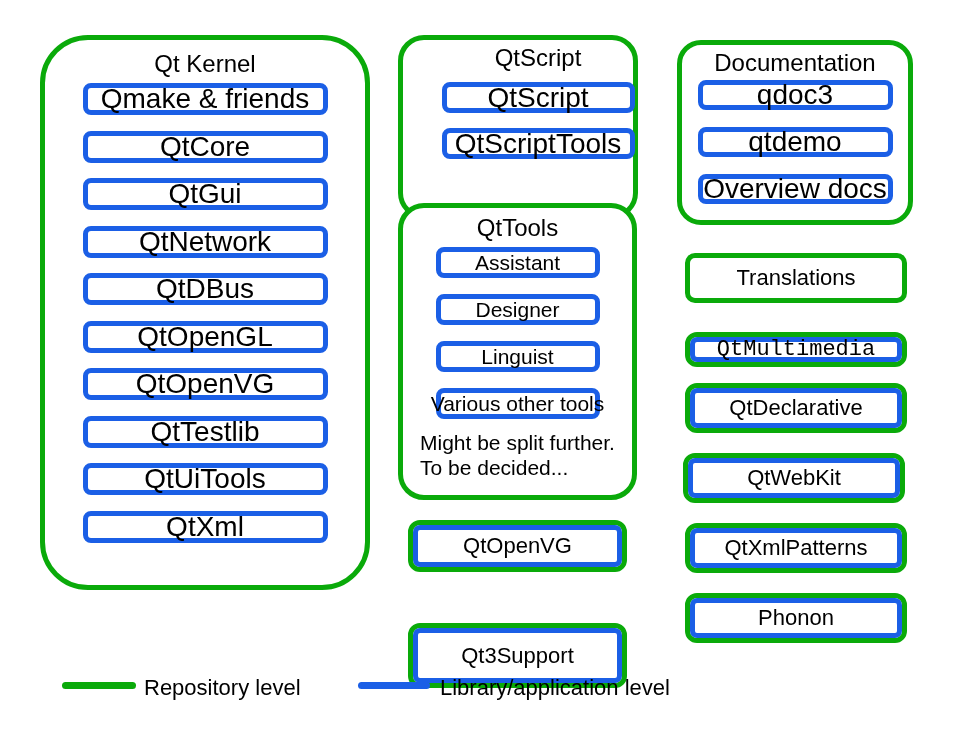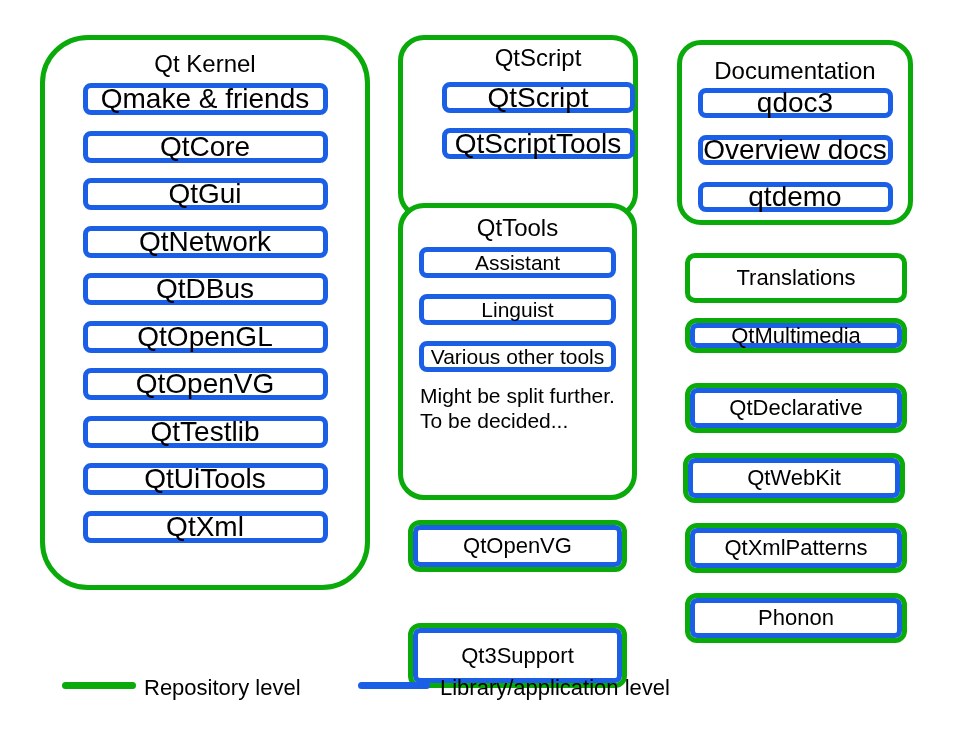--- a/index.html
+++ b/index.html
@@ -13,49 +13,49 @@
     border:5px solid var(--green); background:var(--bg);
   }
   #group-kernel   { left:40px;  top:35px;  width:330px; height:555px; border-radius:48px; }
   #group-qtscript { left:398px; top:35px;  width:240px; height:184px; border-radius:26px;padding-left:40px; }
   #group-qttools  { left:398px; top:203px; width:239px; height:297px; border-radius:26px; }
   #group-docs     { left:677px; top:40px;  width:236px; height:185px; border-radius:24px; }
   .group-title { text-align:center; font-size:24px; line-height:28px; }
   #group-kernel .group-title   { margin-top:10px; }
   #group-qtscript .group-title { margin-top:4px; }
   #group-qttools .group-title  { margin-top:6px; }
-  #group-docs .group-title     { margin-top:12px; }
+  #group-docs .group-title     { margin-top:4px; }
   .boxes { display:flex; flex-direction:column; align-items:center; }
   #group-kernel .boxes   { margin-top:5px;  gap:15.5px; }
   #group-qtscript .boxes { margin-top:10px; gap:15px; }
   #group-qttools .boxes  { margin-top:5px;  gap:16px; }
   #group-docs .boxes     { margin-top:3px;  gap:17px; }
   .box {
     box-sizing:border-box; border:5px solid var(--blue); border-radius:8px;
     background:var(--bg); display:flex; align-items:center; justify-content:center;
     font-size:28px; white-space:nowrap;
   }
   #group-kernel .box   { width:245px; height:32px; }
   #group-qtscript .box { width:193px; height:31px; }
-  #group-qttools .box  { width:197px; height:31px; font-size:21px; }
+  #group-qttools .box  { width:164px; height:31px; font-size:21px; }
   #group-docs .box     { width:195px; height:30px; }
   .note { margin:11px 0 0 17px; font-size:21px; line-height:25px; }
   .dbox {
     position:absolute; box-sizing:border-box;
     border:5px solid var(--green); border-radius:12px; background:var(--bg);
   }
   .dbox-inner {
     box-sizing:border-box; width:100%; height:100%;
     border:5px solid var(--blue); border-radius:7px; background:var(--bg);
     display:flex; align-items:center; justify-content:center; font-size:22px; white-space:nowrap;
   }
   #qtsvg        { left:107px; top:606px; width:220px; height:49px; }
   #activeqt     { left:408px; top:520px; width:219px; height:52px; }
   #qt3support   { left:408px; top:595px; width:219px; height:65px;margin-top:28px; }
-  #qtmultimedia { left:685px; top:318px; width:222px; height:35px; }
+  #qtmultimedia { left:685px; top:332px; width:222px; height:35px;font-family:Liberation Mono, monospace; }
   #qtdeclarative{ left:685px; top:383px; width:222px; height:50px; }
   #qtwebkit     { left:683px; top:453px; width:222px; height:50px; }
   #qtxmlpatterns{ left:685px; top:523px; width:222px; height:50px; }
   #phonon       { left:685px; top:593px; width:222px; height:50px; }
   #translations {
     position:absolute; left:685px; top:253px; width:222px; height:50px;
     box-sizing:border-box; border:5px solid var(--green); border-radius:10px;
     background:var(--bg); display:flex; align-items:center; justify-content:center; font-size:22px;
   }
   .legend-swatch { position:absolute; height:7px; border-radius:3.5px; }
@@ -91,35 +91,36 @@
     <div class="boxes">
       <div class="box">QtScript</div>
       <div class="box">QtScriptTools</div>
     </div>
   </div>
 
   <div class="group" id="group-qttools">
     <div class="group-title">QtTools</div>
     <div class="boxes">
       <div class="box">Assistant</div>
+      <div class="box">Designer</div>
       <div class="box">Linguist</div>
       <div class="box">Various other tools</div>
     </div>
     <div class="note">
       <div>Might be split further.</div>
       <div>To be decided...</div>
     </div>
   </div>
 
   <div class="group" id="group-docs">
     <div class="group-title">Documentation</div>
     <div class="boxes">
       <div class="box">qdoc3</div>
+      <div class="box">qtdemo</div>
       <div class="box">Overview docs</div>
-      <div class="box">qtdemo</div>
     </div>
   </div>
 
   <div class="dbox" id="activeqt">
     <div class="dbox-inner">QtOpenVG</div>
   </div>
   <div class="dbox" id="qt3support">
     <div class="dbox-inner">Qt3Support</div>
   </div>
   <div class="dbox" id="qtmultimedia">

